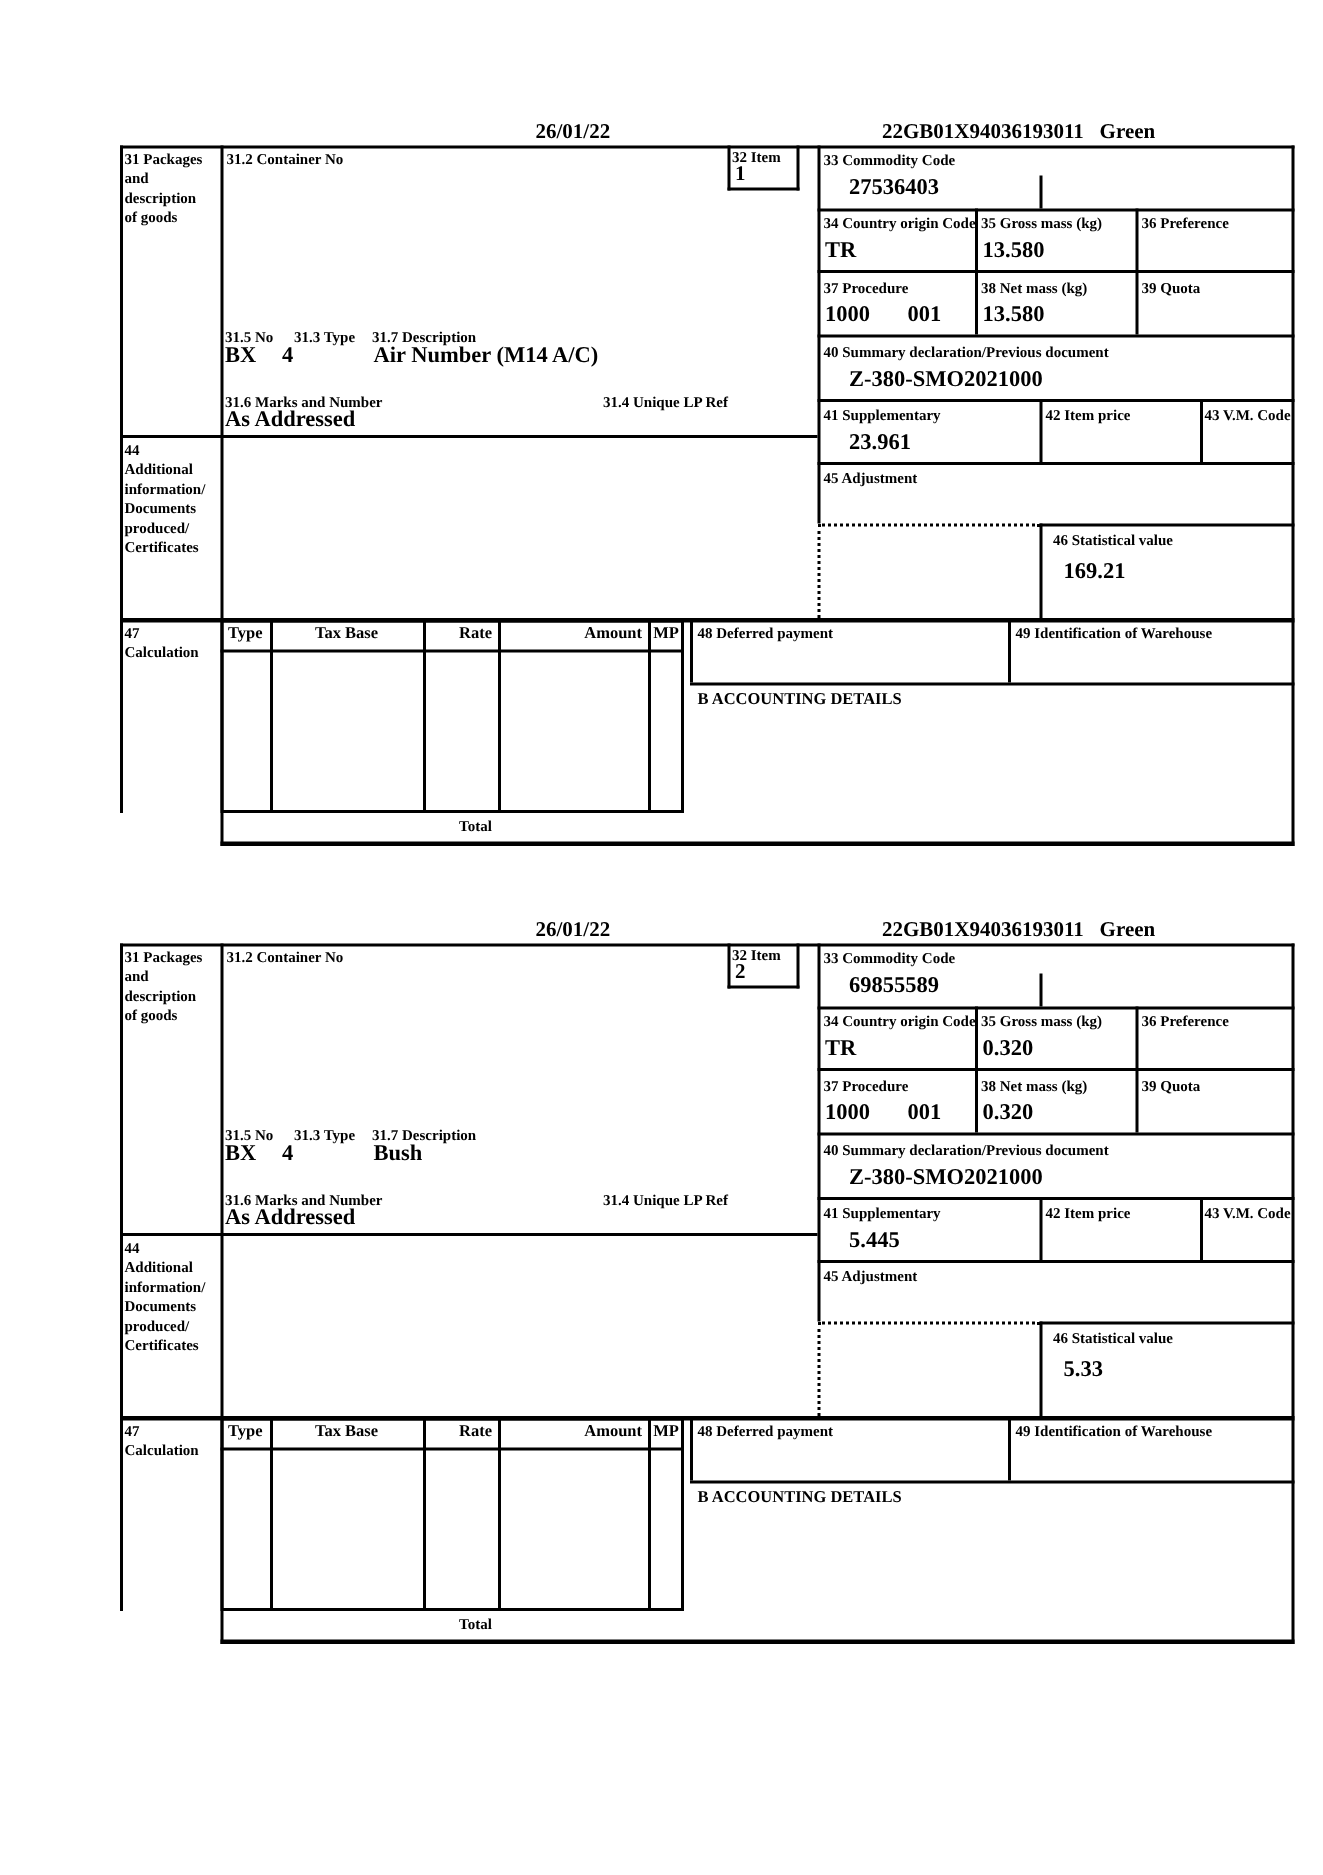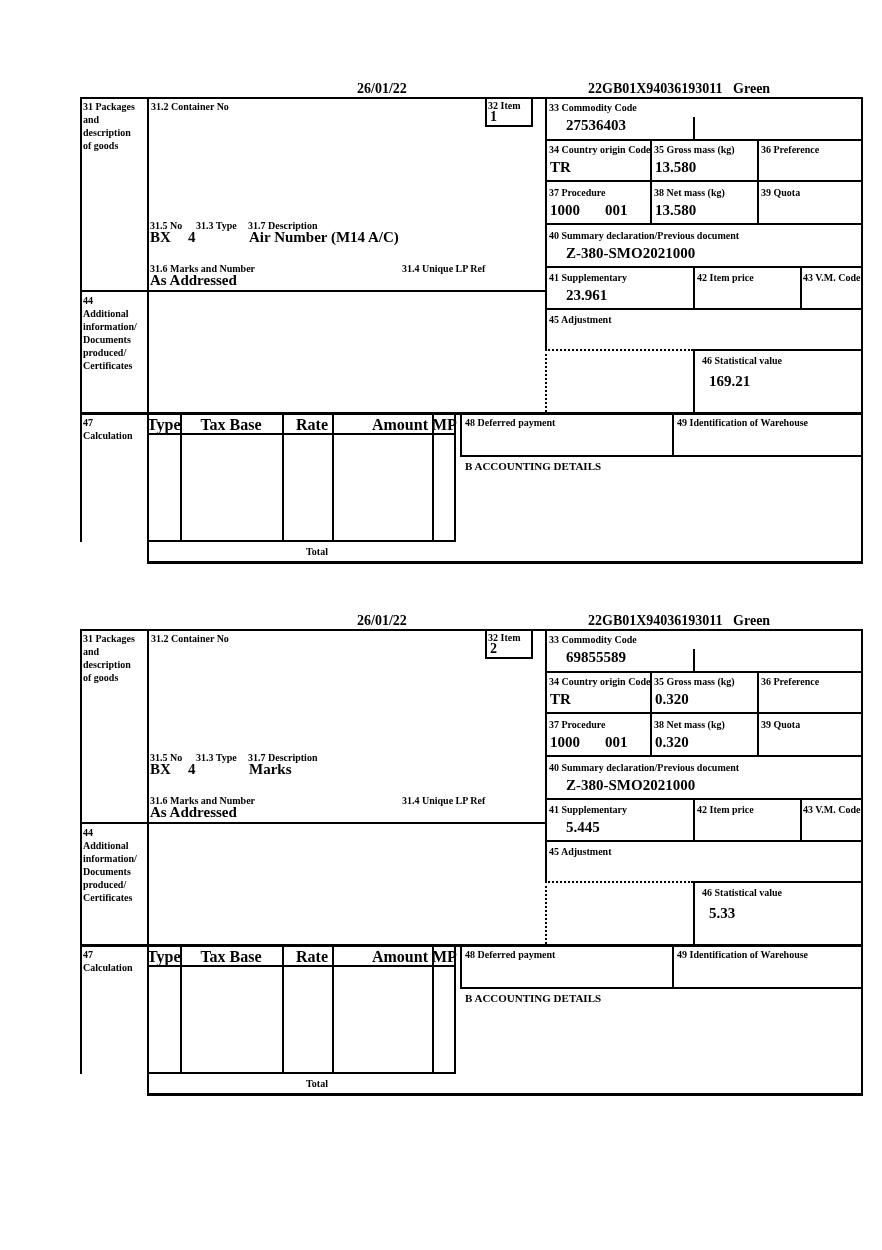--- a/index.html
+++ b/index.html
@@ -19,21 +19,21 @@
   .lh { border-top:2px solid #000; height:0; }
   .lh3 { border-top:3px solid #000; height:0; }
   .lv { border-left:2px solid #000; width:0; }
   .lhd { border-top:2px dotted #000; height:0; }
   .lvd { border-left:2px dotted #000; width:0; }
   .bx32 { position:absolute; border-left:2px solid #000; border-right:2px solid #000; border-bottom:2px solid #000; }
   .bxtbl { position:absolute; border:2px solid #000; }
   .lab { position:absolute; font-size:10px; font-weight:bold; white-space:pre-line; line-height:13px;font-family:Liberation Serif, serif; }
   .val { position:absolute; font-size:15px; font-weight:bold; white-space:pre; }
   .val14 { position:absolute; font-size:14px; font-weight:bold; white-space:pre; }
-  .cth { position:absolute; font-size:16px; font-weight:bold; top:319px; }
+  .cth { position:absolute; font-size:11px; font-weight:bold; top:319px; }
   .ctr { text-align:center; }
   .rgt { text-align:right; padding-right:4px; }
 </style>
 </head>
 <body>
 
 <div id="page">
 <div class="sec" style="top: 80px;">
   <div class="hdr">
     <span class="t-a"></span>
@@ -192,21 +192,21 @@
 Calculation</span>
 
     <span class="lab" style="left:71px;top:3px">31.2 Container No</span>
     <span class="lab" style="left:408px;top:2px">32 Item</span>
     <span class="val14" style="left:410px;top:12px">2</span>
     <span class="lab" style="left:70px;top:122px">31.5 No</span>
     <span class="lab" style="left:116px;top:122px">31.3 Type</span>
     <span class="lab" style="left:168px;top:122px">31.7 Description</span>
     <span class="val" style="left:70px;top:132px">BX</span>
     <span class="val" style="left:108px;top:132px">4</span>
-    <span class="val" style="left:169px;top:132px">Marks</span>
+    <span class="val" style="left:169px;top:132px">Bush</span>
     <span class="lab" style="left:70px;top:165px">31.6 Marks and Number</span>
     <span class="lab" style="left:322px;top:165px">31.4 Unique LP Ref</span>
     <span class="val" style="left:70px;top:175px">As Addressed</span>
 
     <span class="lab" style="left:469px;top:4px">33 Commodity Code</span>
     <span class="val" style="left:486px;top:20px">69855589</span>
     <span class="lab" style="left:469px;top:46px">34 Country origin Code</span>
     <span class="val" style="left:470px;top:62px">TR</span>
     <span class="lab" style="left:574px;top:46px">35 Gross mass (kg)</span>
     <span class="val" style="left:575px;top:62px">0.320</span>

